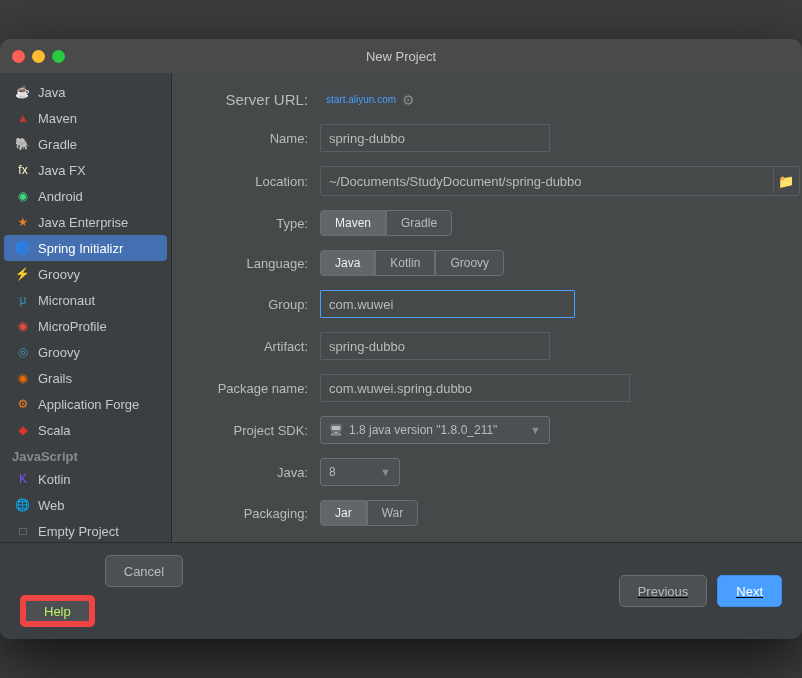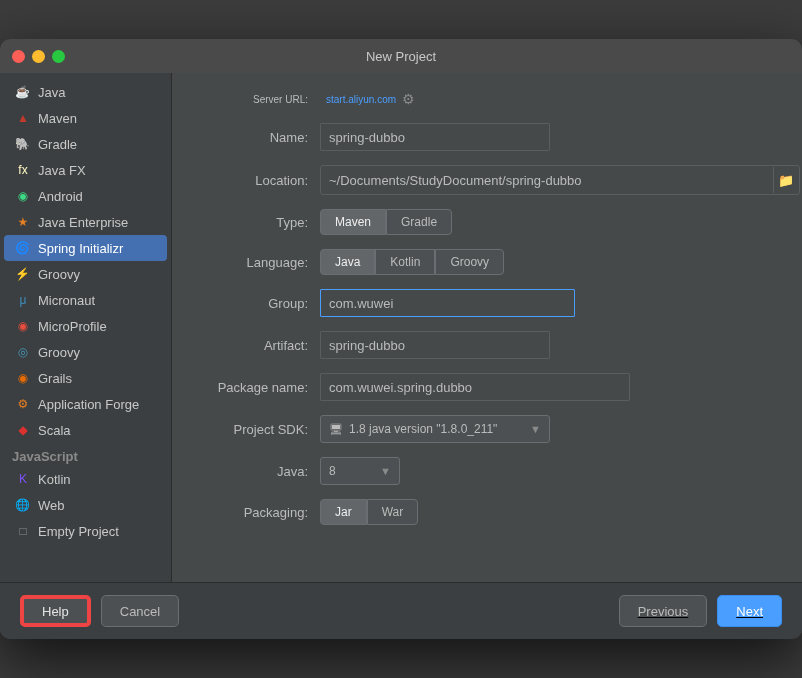--- a/index.html
+++ b/index.html
@@ -122,21 +122,21 @@
       align-items: center;
       gap: 8px;
     }
     .server-url-row {
       display: flex;
       align-items: center;
       margin-bottom: 16px;
     }
     .server-url-label {
       color: #bbbbbb;
-      font-size: 10px;
+      font-size: 15px;
       margin-right: 6px;
       width: 120px;
       text-align: right;
       padding-right: 12px;
     }
     .server-url-value {
       color: #4a9eff;
       font-size: 10px;
     }
     .settings-icon {
@@ -267,22 +267,23 @@
       padding: 6px 18px;
       border-radius: 5px;
       font-size: 13px;
       cursor: pointer;
       height: 32px;
       display: flex;
       align-items: center;
     }
     .btn-help {
       background: #4c5052;
-      border: 4px solid #ef4444;
-      color: #e5e5e5;
+      border: 6px solid #ef4444;
+      color: #bef264;
+      margin-top: 40px;
     }
     .btn-cancel {
       background: #4c5052;
       border: 1px solid #6a6e72;
       color: #bbbbbb;
     }
     .btn-previous {
       background: #4c5052;
       border: 1px solid #6a6e72;
       color: #bbbbbb;

